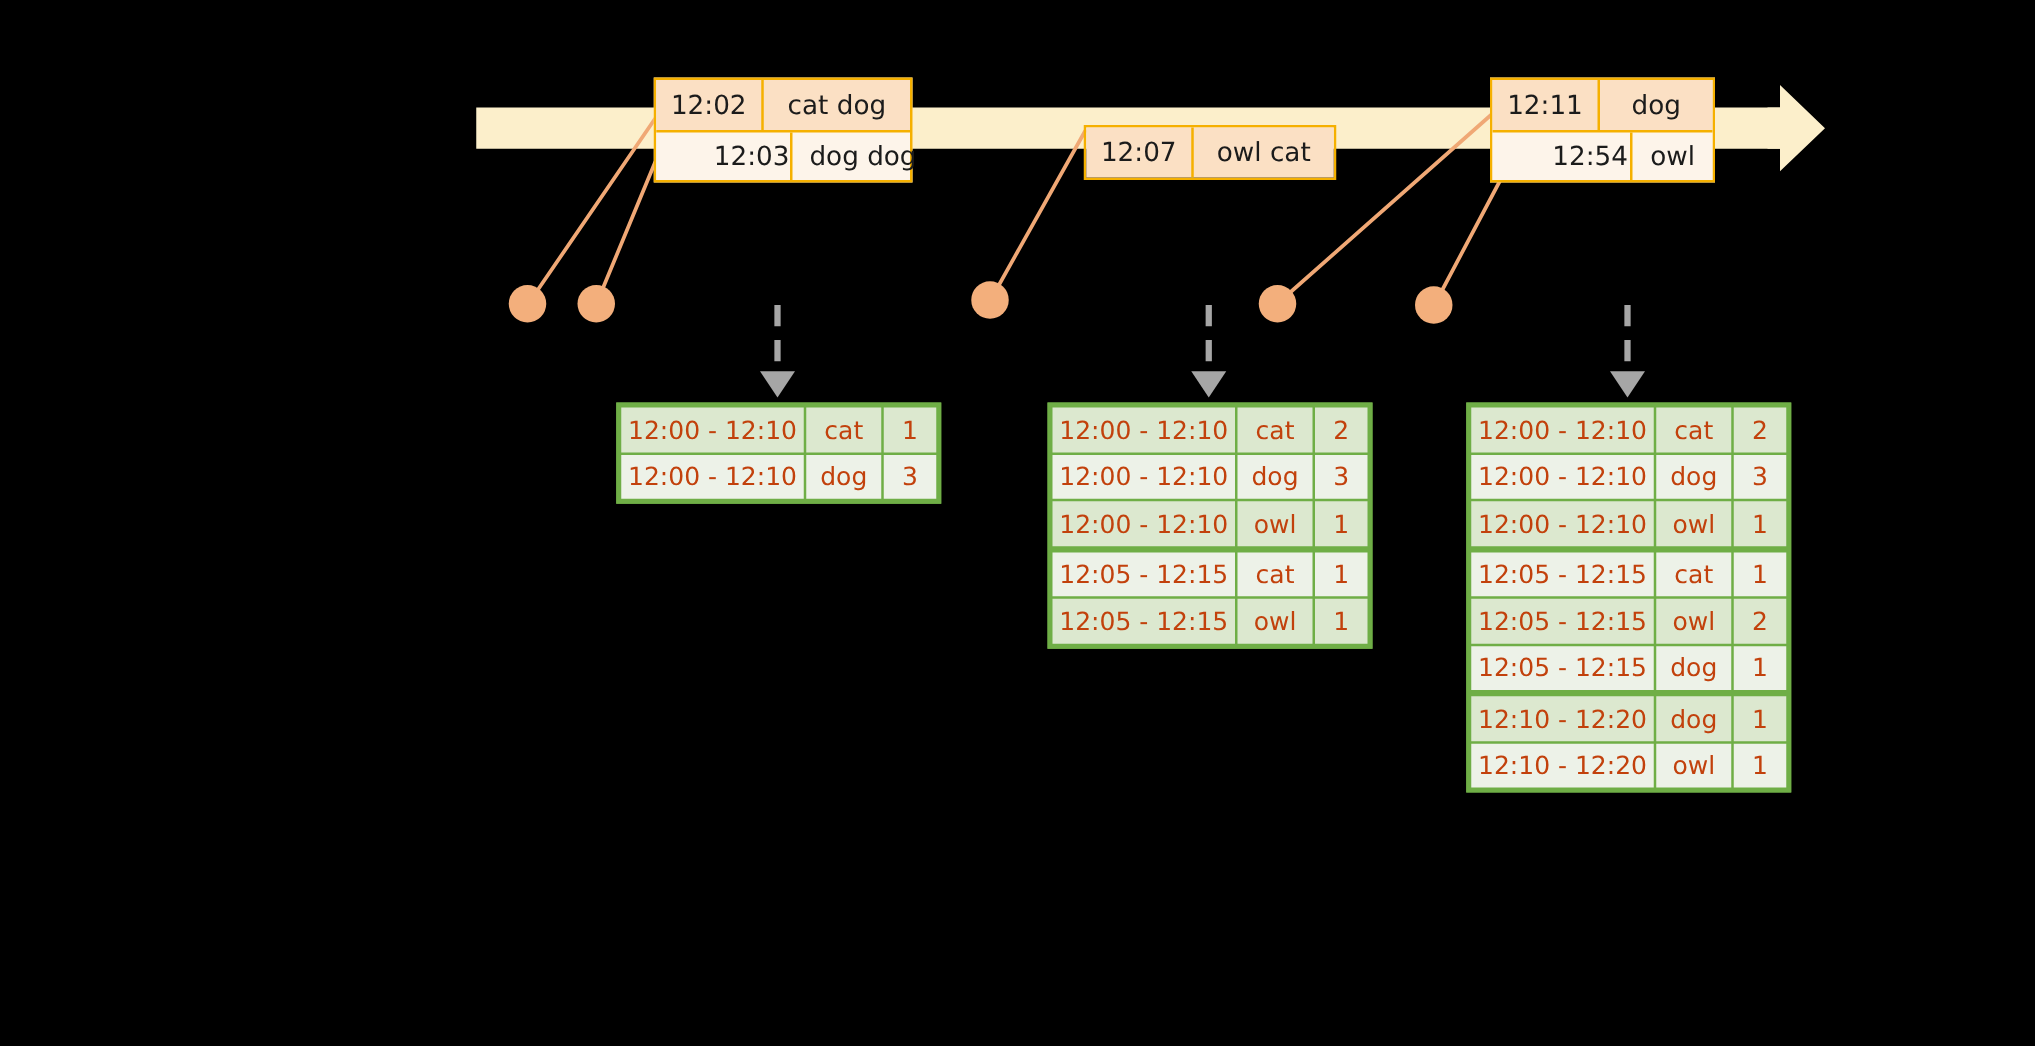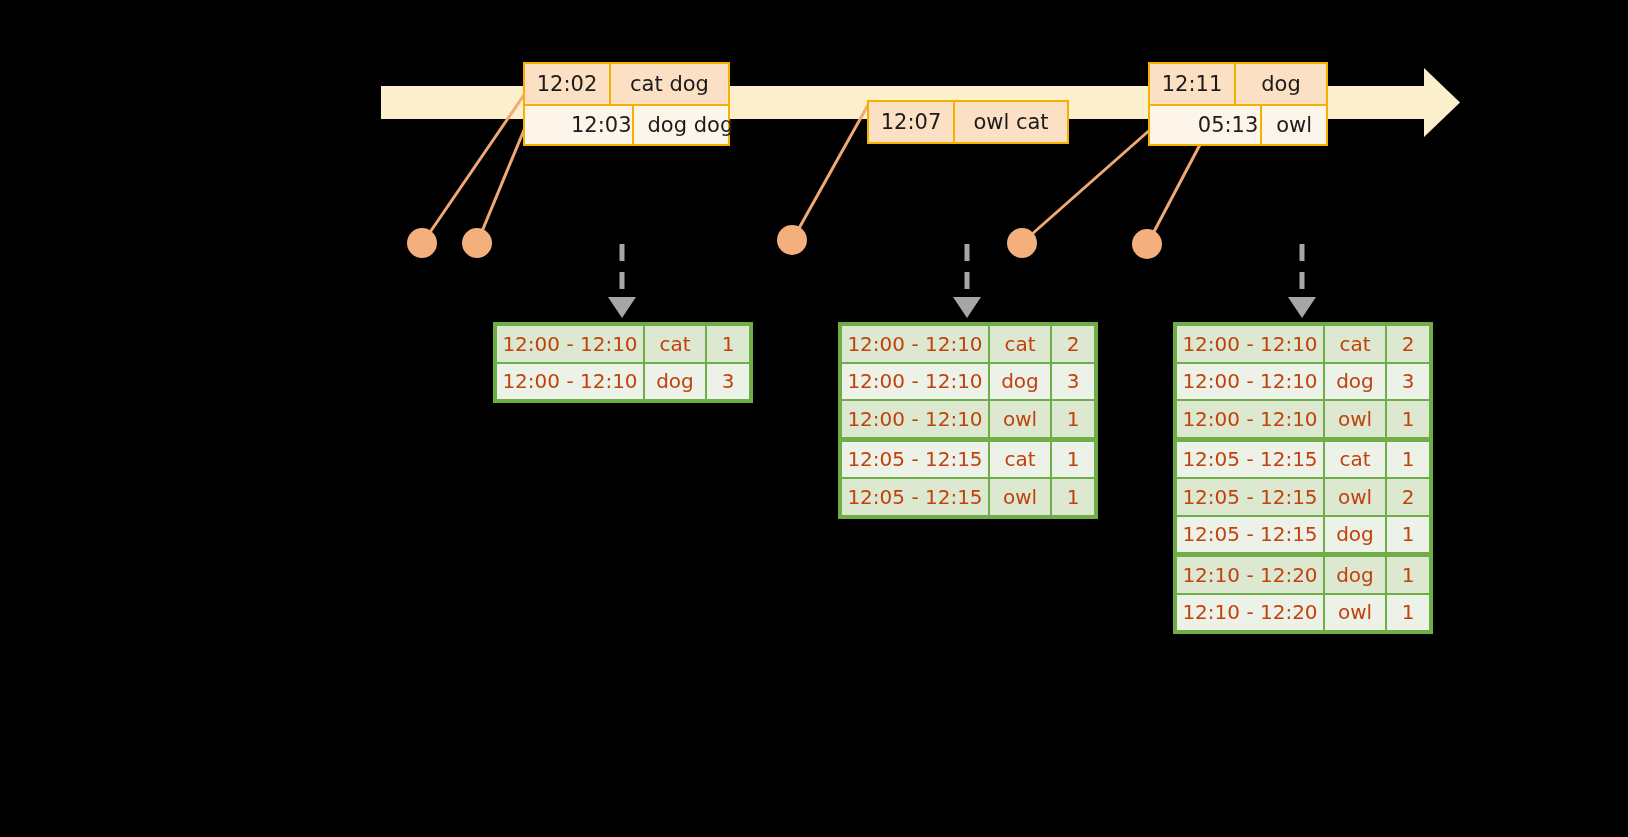--- a/index.html
+++ b/index.html
@@ -153,27 +153,27 @@
     </div>
   </div>
 
   <div class="event-box" style="left:867px; top:100px; width:202px;">
     <div class="event-row shade-a">
       <div class="event-time">12:07</div>
       <div class="event-val">owl cat</div>
     </div>
   </div>
 
-  <div class="event-box" style="left:1148px; top:62px; width:180px;">
+  <div class="event-box" style="left:1192px; top:62px; width:180px;">
     <div class="event-row shade-a">
       <div class="event-time">12:11</div>
       <div class="event-val">dog</div>
     </div>
     <div class="event-row shade-b">
-      <div class="event-time">05:13</div>
+      <div class="event-time">12:54</div>
       <div class="event-val">owl</div>
     </div>
   </div>
 
   <div class="result-table" style="left:493px; top:322px;">
     <div class="res-row shade-a">
       <div class="res-cell c-window">12:00 - 12:10</div>
       <div class="res-cell c-key">cat</div>
       <div class="res-cell c-count">1</div>
     </div>

